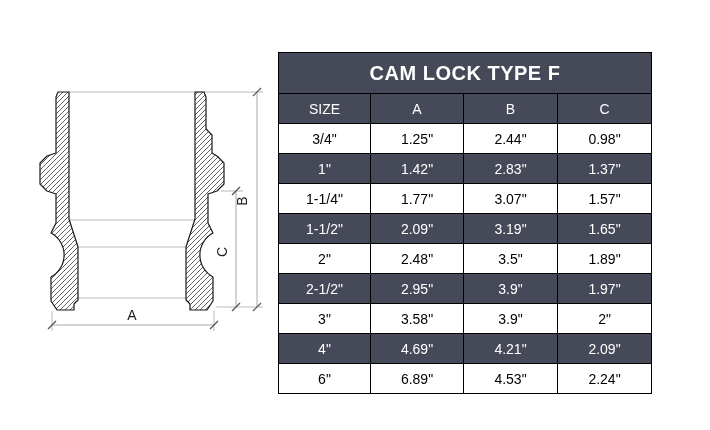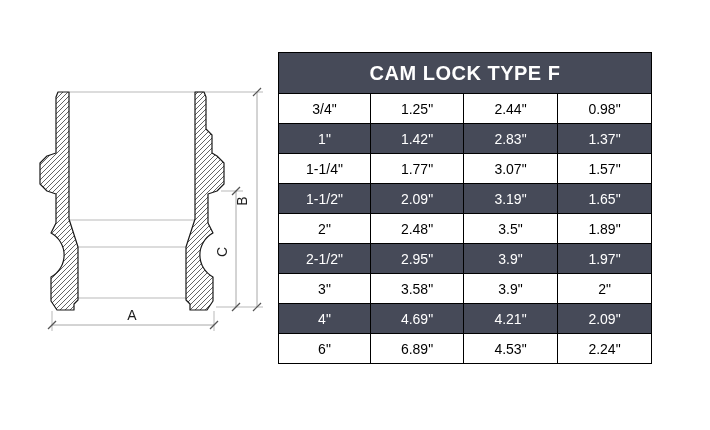--- a/index.html
+++ b/index.html
@@ -92,20 +92,26 @@
         <col style="width:92px">
         <col style="width:93px">
         <col style="width:94px">
         <col style="width:94px">
       </colgroup>
     <tbody>
       <tr>
         <td class="title-cell" colspan="4">CAM LOCK TYPE F</td>
       </tr>
       <tr>
+        <th>SIZE</th>
+        <th>A</th>
+        <th>B</th>
+        <th>C</th>
+      </tr>
+      <tr>
         <td class="data-cell">3/4"</td>
         <td class="data-cell">1.25"</td>
         <td class="data-cell">2.44"</td>
         <td class="data-cell">0.98"</td>
       </tr>
       <tr class="shaded">
         <td class="data-cell">1"</td>
         <td class="data-cell">1.42"</td>
         <td class="data-cell">2.83"</td>
         <td class="data-cell">1.37"</td>

